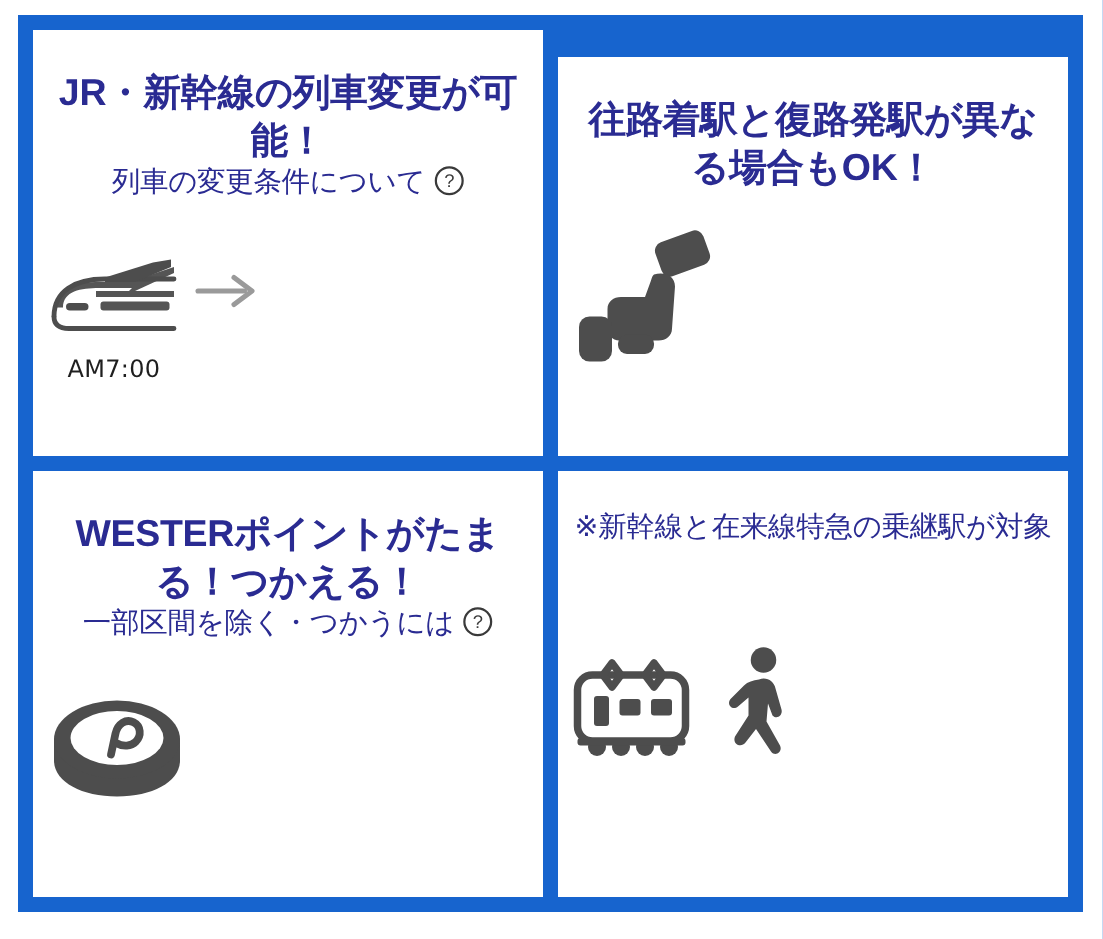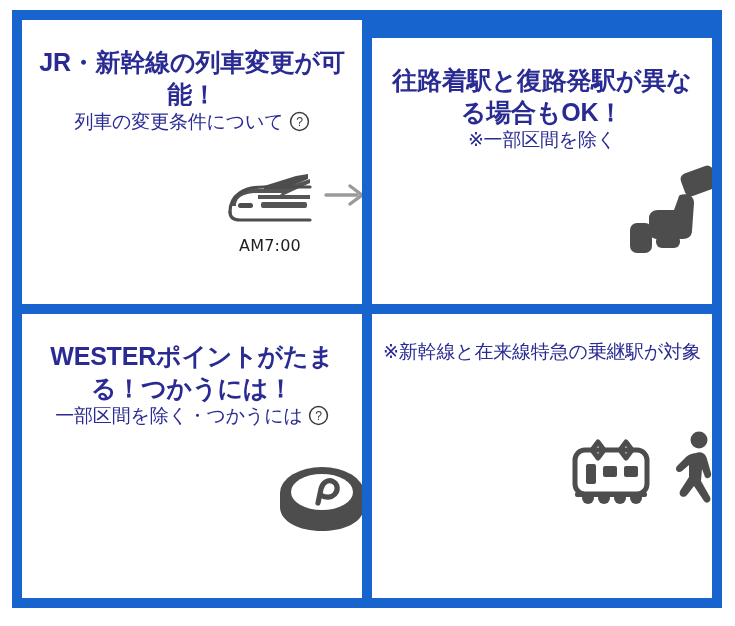--- a/index.html
+++ b/index.html
@@ -71,21 +71,21 @@
     vertical-align: -4px;
     margin-left: 5px;
     width: 21px;
     height: 21px;
   }
 
   .icon-area {
     flex: 1 1 auto;
     display: flex;
     align-items: center;
-    justify-content: flex-end;
+    justify-content: flex-start;
     width: 100%;
     padding-left: 16px;
   }
 
   
   .train-row {
     display: flex;
     align-items: flex-start;
     justify-content: center;
     gap: 6px;
@@ -166,39 +166,38 @@
         </div>
 
 
       </div>
     </div>
   </div>
 
   <div class="cell c2">
     <div class="cell-text">
       <p class="headline">往路着駅と復路発駅が異なる場合もOK！</p>
-      <p class="subline">※一部区間を除く</p>
     </div>
     <div class="icon-area">
       <span>
         <svg width="96" height="92" viewBox="0 0 96 92">
           <g fill="#4d4d4d">
             <rect x="58" y="4" width="34" height="24" rx="6" transform="rotate(-20 75 16)"></rect>
             <path d="M56 30 C62 28 70 30 70 38 L68 66 C68 71 64 74 59 74 L33 74 C28 74 25 70 25 65 L25 53 C25 48 29 45 34 45 L50 45 L54 34 C54.6 32 55 30.6 56 30 Z"></path>
             <rect x="6" y="58" width="22" height="30" rx="7"></rect>
             <rect x="32" y="70" width="24" height="13" rx="6"></rect>
           </g>
         </svg>
       </span>
     </div>
   </div>
 
   <div class="cell c3">
     <div class="cell-text">
-      <p class="headline">WESTERポイントがたまる！つかうには！</p>
+      <p class="headline">WESTERポイントがたまる！つかえる！</p>
       <p class="subline wrap"><span>一部区間を除く・つかうには</span><span class="help-icon"><svg width="21" height="21" viewBox="0 0 24 24">
               <circle cx="12" cy="12" r="10.2" fill="none" stroke="#3a3a3a" stroke-width="1.7"></circle>
               <text x="12" y="17" font-size="14" font-family="Liberation Sans, sans-serif" fill="#3a3a3a" text-anchor="middle">?</text>
             </svg></span></p>
     </div>
     <div class="icon-area">
       <span>
         <svg width="96" height="82" viewBox="0 0 96 82">
           <path d="M6 36 L6 50 C6 64 24 74 48 74 C72 74 90 64 90 50 L90 36 Z" fill="#4d4d4d"></path>
           <ellipse cx="48" cy="36" rx="42" ry="26" fill="#4d4d4d"></ellipse>

